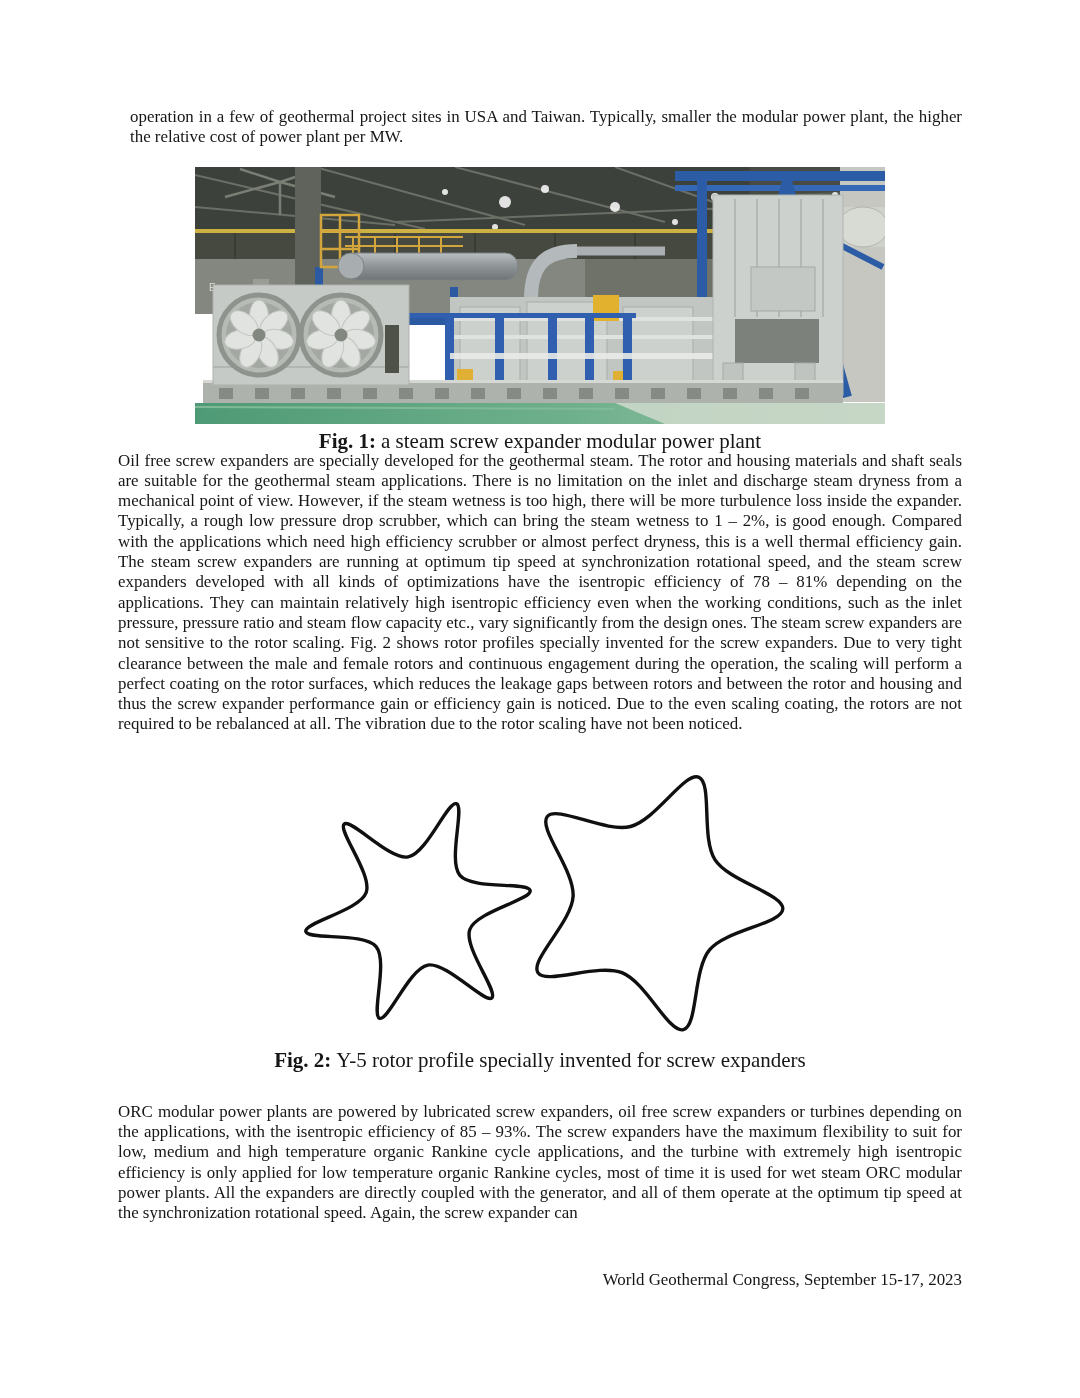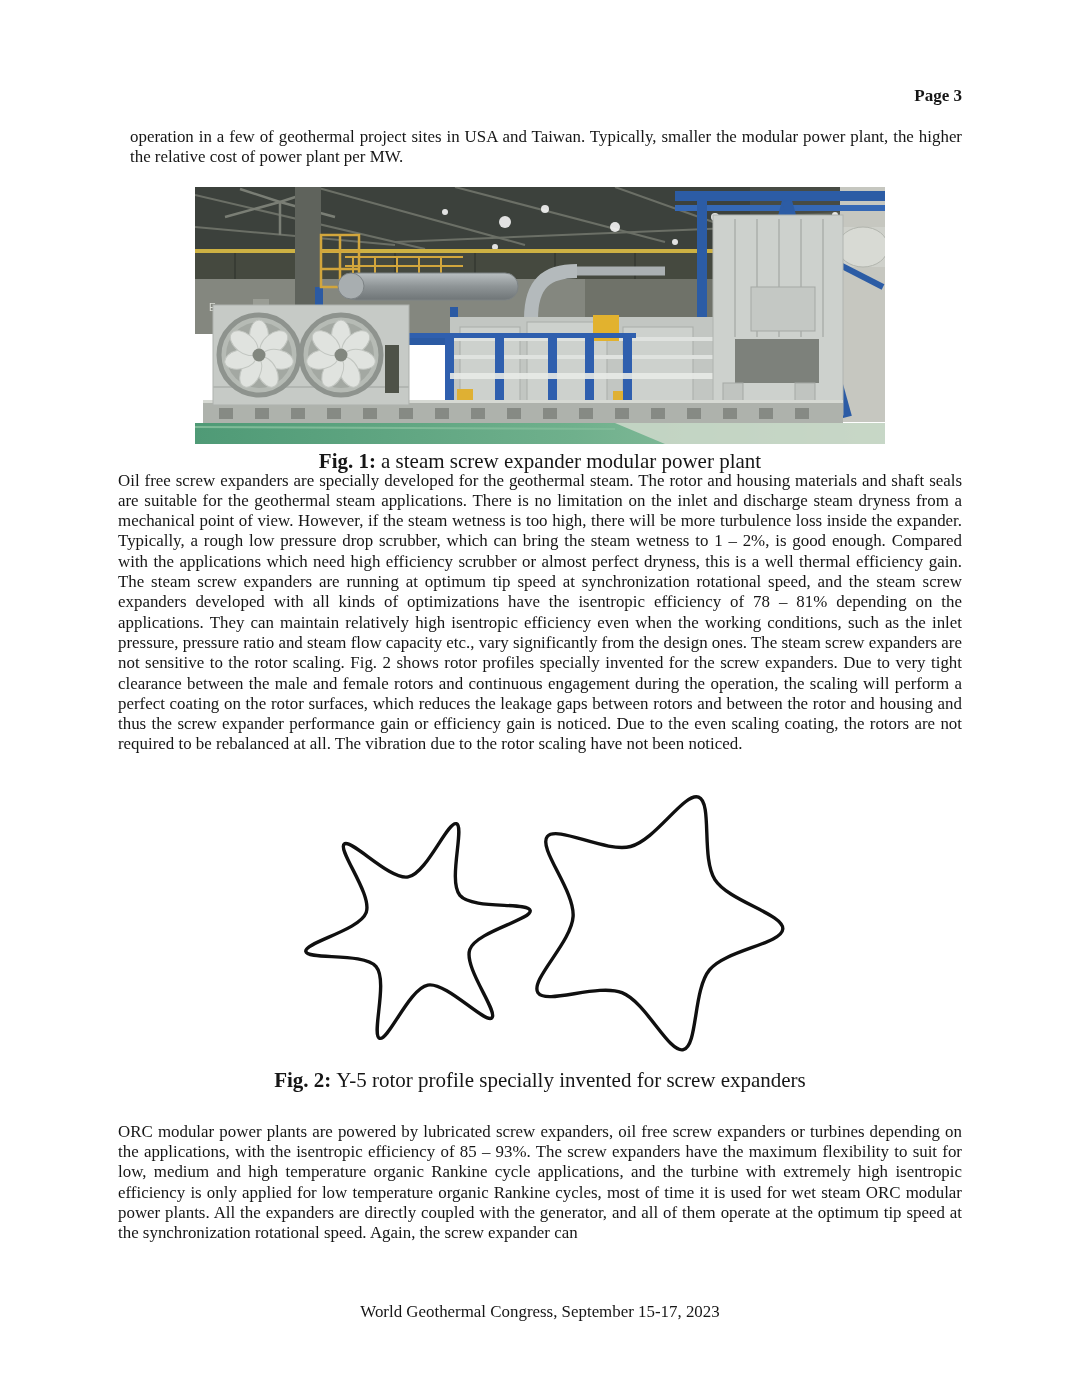--- a/index.html
+++ b/index.html
@@ -11,28 +11,27 @@
   #para1{margin-top:21px;margin-left:12px;}
   #para2{}
   #para3{margin-top:32px;}
   .photo-wrap{width:690px;margin:19px auto 0 auto;}
   .photo-wrap svg{display:block;}
   .caption{font-size:21px;text-align:center;margin-top:7px;line-height:20px;}
   .cap-label{font-weight:bold;margin-right:5px;}
   .fig2-wrap{width:500px;margin:18px auto 0 auto;}
   .fig2-wrap svg{display:block;}
   .fig2-wrap path{fill:#ffffff;stroke:#101010;stroke-width:3.4;stroke-linejoin:round;}
-  .footer{text-align:center;font-size:16.9px;margin-top:58px;}
+  .footer{text-align:right;font-size:16.9px;margin-top:46px;}
 </style>
 </head>
 <body>
 
 <div class="content">
 
-  <div class="pageno">Page 3</div>
 
   <p class="bodytext" id="para1">operation in a few of geothermal project sites in USA and Taiwan. Typically, smaller the modular power plant, the higher the relative cost of power plant per MW.</p>
 
   <div class="photo-wrap">
     <svg width="690" height="257" viewBox="0 0 690 257">
       <defs>
         <linearGradient id="floorG" x1="0" y1="0" x2="1" y2="0">
           <stop offset="0" stop-color="#4f9a76"></stop>
             <stop offset="0.55" stop-color="#6fb08c"></stop>
             <stop offset="1" stop-color="#9cc7ab"></stop>

